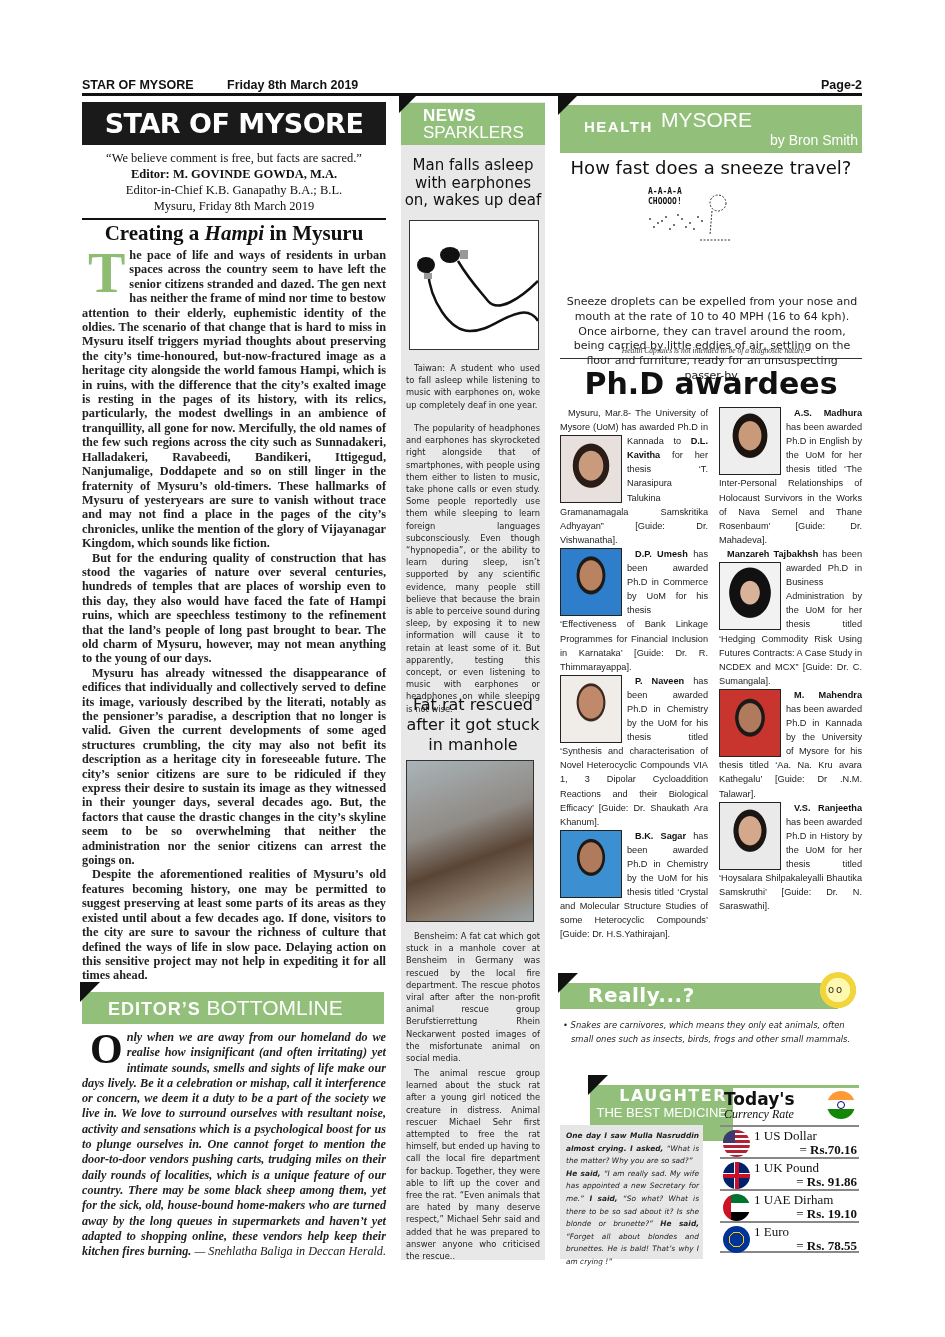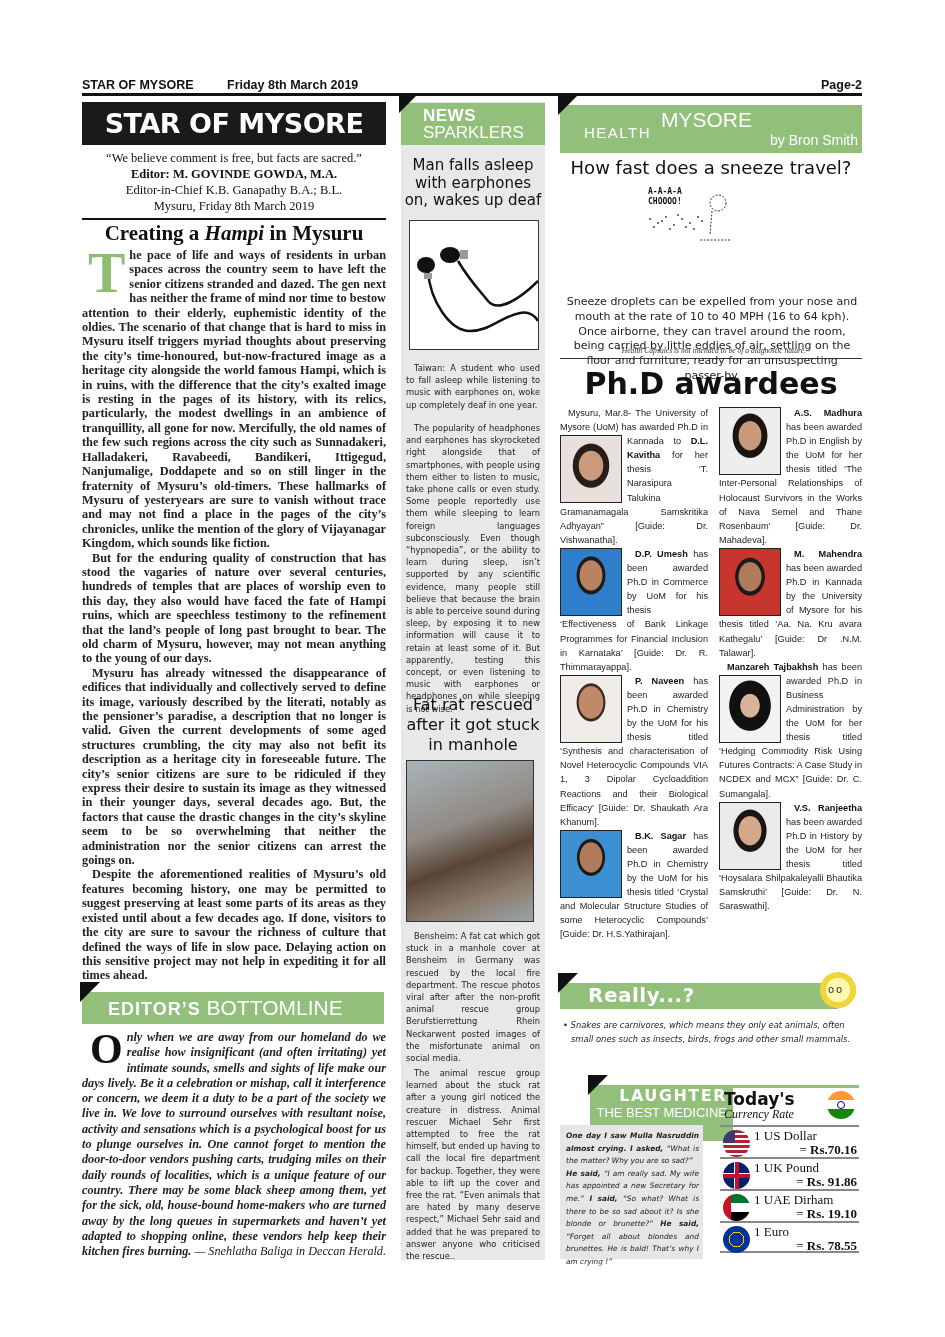--- a/index.html
+++ b/index.html
@@ -41,21 +41,21 @@
   .small-sans { font-family: "DejaVu Sans", sans-serif; font-size: 8.3px; line-height: 12.2px; text-align: justify; color: #222; }
   .ns-p1 { left: 406px; top: 362px; width: 134px; }
   .ns-p2 { left: 406px; top: 422px; width: 134px; }
   .small-sans p { text-indent: 8px; }
   .ns-h2 { left: 404px; top: 695px; width: 138px; font-size: 16px; line-height: 20px; font-weight: normal; }
   .rat { left: 406px; top: 760px; width: 128px; height: 162px; background: linear-gradient(160deg,#a9b4b8 0%,#8f8a85 40%,#5a4535 60%,#8a7a6a 80%,#9aa4a8 100%); }
   .ns-p3 { left: 406px; top: 930px; width: 134px; }
   .ns-p4 { left: 406px; top: 1067px; width: 134px; }
   
   .hc-band { left: 560px; top: 105px; width: 302px; height: 48px; }
-  .hc-band .h1 { position: absolute; left: 24px; top: 19px; font-weight: 400; font-size: 15px; letter-spacing: 1.5px; }
+  .hc-band .h1 { position: absolute; left: 24px; top: 13px; font-weight: 700; font-size: 15px; letter-spacing: 1.5px; }
   .hc-band .h2 { position: absolute; left: 101px; top: 3px; font-size: 21px; }
   .hc-band .by { position: absolute; right: 4px; top: 27px; font-size: 14px; }
   .hc-title { left: 560px; top: 157px; width: 302px; font-size: 18px; line-height: 22px; font-weight: normal; }
   .sneeze { left: 640px; top: 185px; width: 100px; height: 60px; }
   .sneeze .txt { position: absolute; left: 8px; top: 2px; font-family: "DejaVu Sans Mono", monospace; font-weight: bold; font-size: 8px; line-height: 10px; }
   .hc-body { left: 565px; top: 253px; width: 294px; font-family: "DejaVu Sans", sans-serif; font-size: 11px; line-height: 14.8px; text-align: center; color: #222; margin-top: 42px; }
   .hc-note { left: 560px; top: 346px; width: 302px; text-align: center; font-size: 7.6px; font-style: italic; color: #333; }
   .rule3 { left: 560px; top: 358px; width: 302px; border-top: 1.5px solid #333; }
   .phd-title { left: 560px; top: 364px; width: 302px; text-align: center; font-family: "DejaVu Sans", sans-serif; font-weight: bold; font-size: 30px; line-height: 40px; }
   .phd { position: absolute; font-family: "Liberation Sans", sans-serif; font-size: 9.2px; line-height: 14.1px; text-align: justify; color: #222; }
@@ -212,22 +212,22 @@
 
 <div class="abs phd-title">Ph.D awardees</div>
 <div class="phd phd-left">
   <p><span>Mysuru, Mar.8- The University of Mysore (UoM) has awarded Ph.D in Kannada to </span><span class="ph kavitha" style="float:left;display:block;width:62px;height:68px;border:1px solid #222;margin:1px 5px 1px 0;"></span><b>D.L. Kavitha</b><span> for her thesis ‘T. Narasipura Talukina Gramanamagala Samskritika Adhyayan” [Guide: Dr. Vishwanatha].</span></p>
   <p style="clear:both;"><b>D.P. Umesh</b><span class="ph umesh" style="float:left;display:block;width:62px;height:68px;border:1px solid #222;margin:1px 5px 1px 0;"></span><span> has been awarded Ph.D in Commerce by UoM for his thesis ‘Effectiveness of Bank Linkage Programmes for Financial Inclusion in Karnataka’ [Guide: Dr. R. Thimmarayappa].</span></p>
   <p style="clear:both;"><b>P. Naveen</b><span class="ph naveen" style="float:left;display:block;width:62px;height:68px;border:1px solid #222;margin:1px 5px 1px 0;"></span><span> has been awarded Ph.D in Chemistry by the UoM for his thesis titled ‘Synthesis and characterisation of Novel Heterocyclic Compounds VIA 1, 3 Dipolar Cycloaddition Reactions and their Biological Efficacy’ [Guide: Dr. Shaukath Ara Khanum].</span></p>
   <p style="clear:both;"><b>B.K. Sagar</b><span class="ph sagar" style="float:left;display:block;width:62px;height:68px;border:1px solid #222;margin:1px 5px 1px 0;"></span><span> has been awarded Ph.D in Chemistry by the UoM for his thesis titled ‘Crystal and Molecular Structure Studies of some Heterocyclic Compounds’ [Guide: Dr. H.S.Yathirajan].</span></p>
 </div>
 <div class="phd phd-right">
   <p><b>A.S. Madhura</b><span class="ph madhura" style="float:left;display:block;width:62px;height:68px;border:1px solid #222;margin:1px 5px 1px 0;"></span><span> has been awarded Ph.D in English by the UoM for her thesis titled ‘The Inter-Personal Relationships of Holocaust Survivors in the Works of Nava Semel and Thane Rosenbaum’ [Guide: Dr. Mahadeva].</span></p>
+  <p style="clear:both;"><b>Manzareh Tajbakhsh</b><span class="ph manzareh" style="float:left;display:block;width:62px;height:68px;border:1px solid #222;margin:1px 5px 1px 0;"></span><span> has been awarded Ph.D in Business Administration by the UoM for her thesis titled ‘Hedging Commodity Risk Using Futures Contracts: A Case Study in NCDEX and MCX” [Guide: Dr. C. Sumangala].</span></p>
   <p style="clear:both;"><b>M. Mahendra</b><span class="ph mahendra" style="float:left;display:block;width:62px;height:68px;border:1px solid #222;margin:1px 5px 1px 0;"></span><span> has been awarded Ph.D in Kannada by the University of Mysore for his thesis titled ‘Aa. Na. Kru avara Kathegalu’ [Guide: Dr .N.M. Talawar].</span></p>
-  <p style="clear:both;"><b>Manzareh Tajbakhsh</b><span class="ph manzareh" style="float:left;display:block;width:62px;height:68px;border:1px solid #222;margin:1px 5px 1px 0;"></span><span> has been awarded Ph.D in Business Administration by the UoM for her thesis titled ‘Hedging Commodity Risk Using Futures Contracts: A Case Study in NCDEX and MCX” [Guide: Dr. C. Sumangala].</span></p>
   <p style="clear:both;"><span class="ph ranjeetha" style="float:left;display:block;width:62px;height:68px;border:1px solid #222;margin:1px 5px 1px 0;"></span><b>V.S. Ranjeetha</b><span> has been awarded Ph.D in History by the UoM for her thesis titled ‘Hoysalara Shilpakaleyalli Bhautika Samskruthi’ [Guide: Dr. N. Saraswathi].</span></p>
 </div>
 
 <div class="section-band re-band">
   <div class="corner"></div>
   <div class="t">Really...?</div>
 </div>
 <div class="abs bulb">
     <span class="eyes">oo</span>
   </div>

